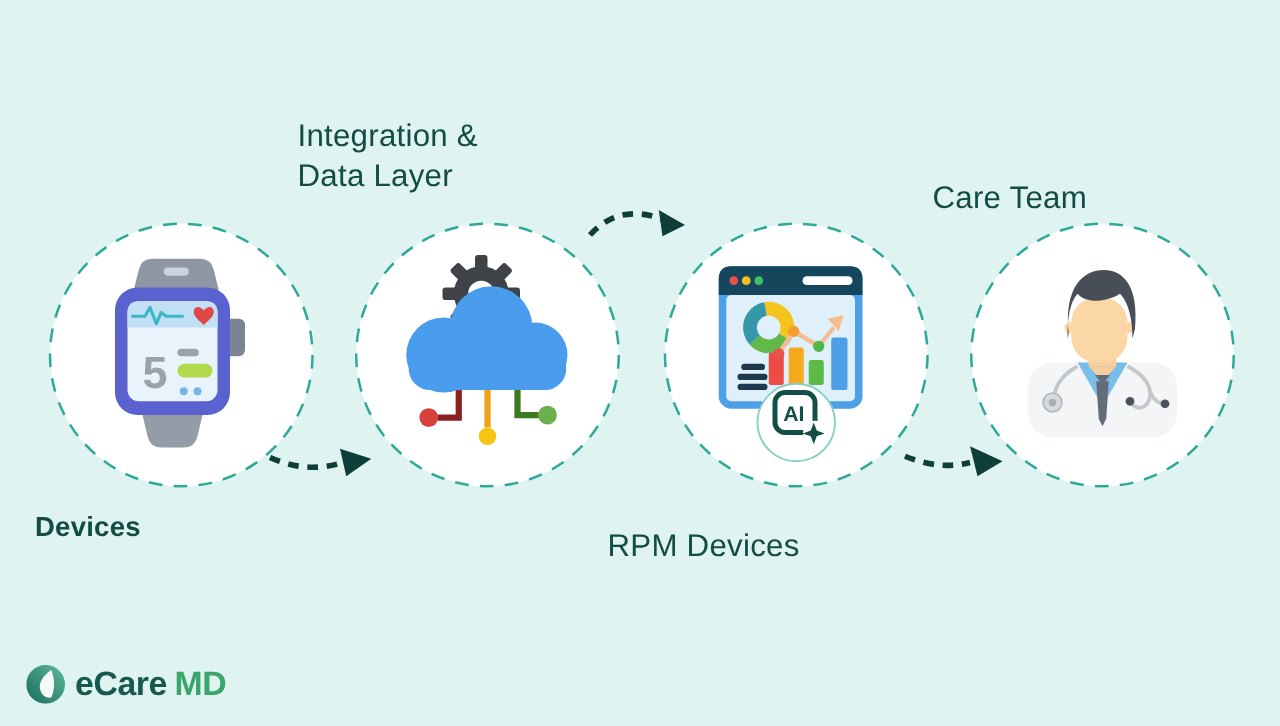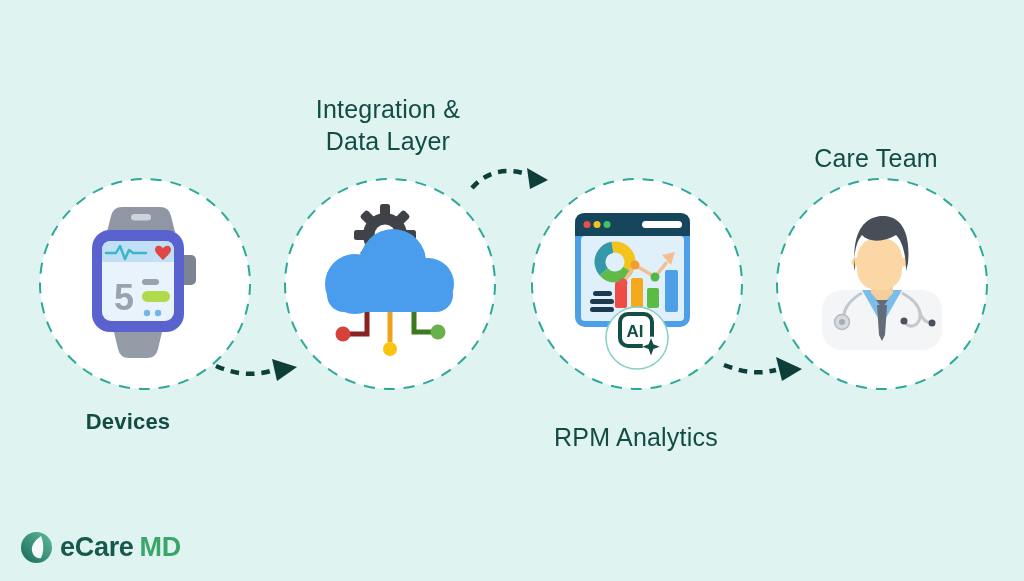--- a/index.html
+++ b/index.html
@@ -9,21 +9,21 @@
   html,body{margin:0;padding:0;}
   .canvas{
     position:relative;width:1024px;height:581px;background:var(--bg);
     overflow:hidden;font-family:"Liberation Sans",sans-serif;
   }
   .node{position:absolute;width:214px;height:214px;}
   .node svg{position:absolute;left:0;top:0;}
   .ring circle{fill:#ffffff;stroke:var(--dash);stroke-width:2;stroke-dasharray:11 9;}
   .icon{position:absolute;}
   .label{
-    position:absolute;color:var(--heading);text-align:center;
+    position:absolute;color:var(--heading);
     font-size:25px;line-height:32px;font-weight:500;letter-spacing:.2px;
   }
   .label.bold{font-weight:700;font-size:22px;}
   .arrow{position:absolute;}
   .arrow path{stroke:var(--arrow);stroke-width:4.5;fill:none;stroke-dasharray:8.5 7;stroke-linecap:butt;}
   .arrow polygon{fill:var(--arrow);}
   .logo{position:absolute;left:21px;top:532px;display:flex;}
   .logo-text{font-size:27px;font-weight:700;letter-spacing:-.3px;margin-left:8px;}
   .logo-brand{color:var(--logo1);}
   .logo-suffix{color:var(--logo2);margin-left:6px;}
@@ -164,21 +164,21 @@
     <path d="M8,17 C28,25 44,26 60,22"></path>
     <polygon points="60,9 86,21 66,33"></polygon>
   </svg>
 
   <div class="label bold" style="left:28px;top:406px;width:200px;">Devices</div>
   <div class="label" style="left:238px;top:93px;width:300px;">
     <div>Integration &amp;</div>
     <div>Data Layer</div>
   </div>
   <div class="label" style="left:486px;top:421px;width:300px;">
-    <div>RPM Analytics</div>
+    <div>RPM Devices</div>
   </div>
   <div class="label" style="left:746px;top:126px;width:260px;margin-top:16px;">Care Team</div>
 
   <div class="logo">
     <svg width="31" height="31" viewBox="0 0 31 31">
       <defs>
         <linearGradient id="lgrad" x1="0" y1="1" x2="1" y2="0">
           <stop offset="0" stop-color="#19685c"></stop>
           <stop offset="1" stop-color="#5fbd9c"></stop>
         </linearGradient>

